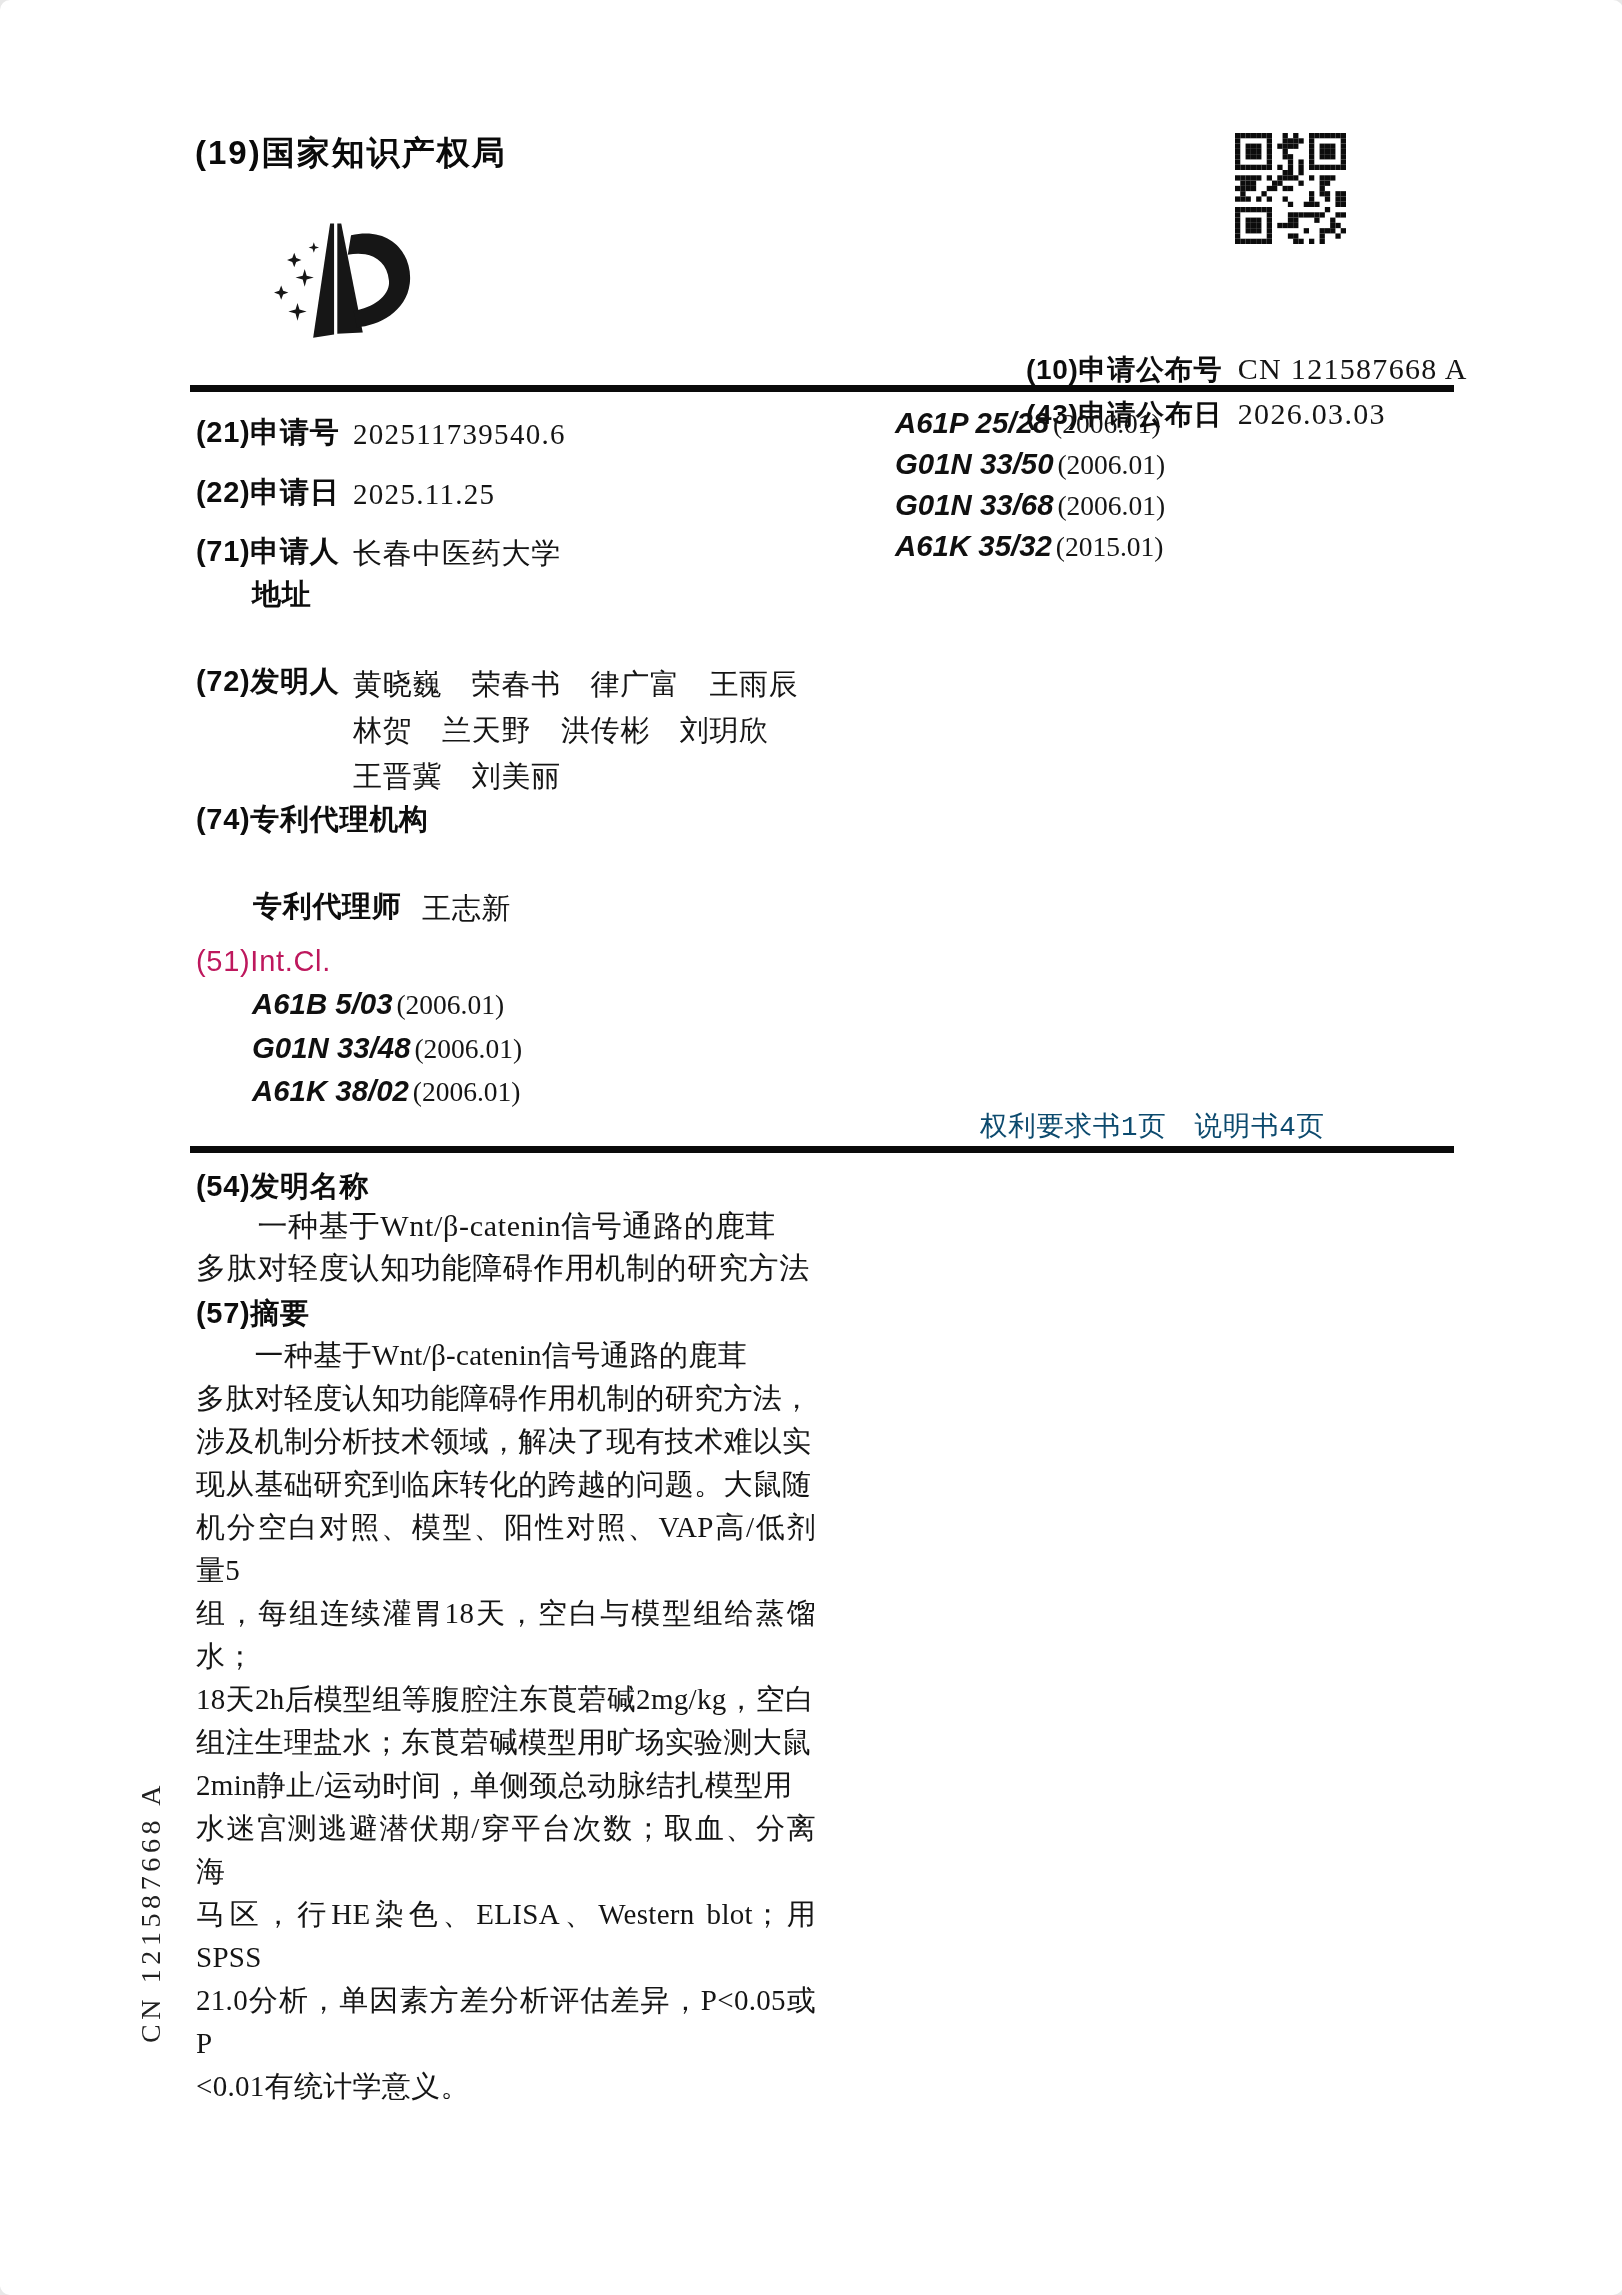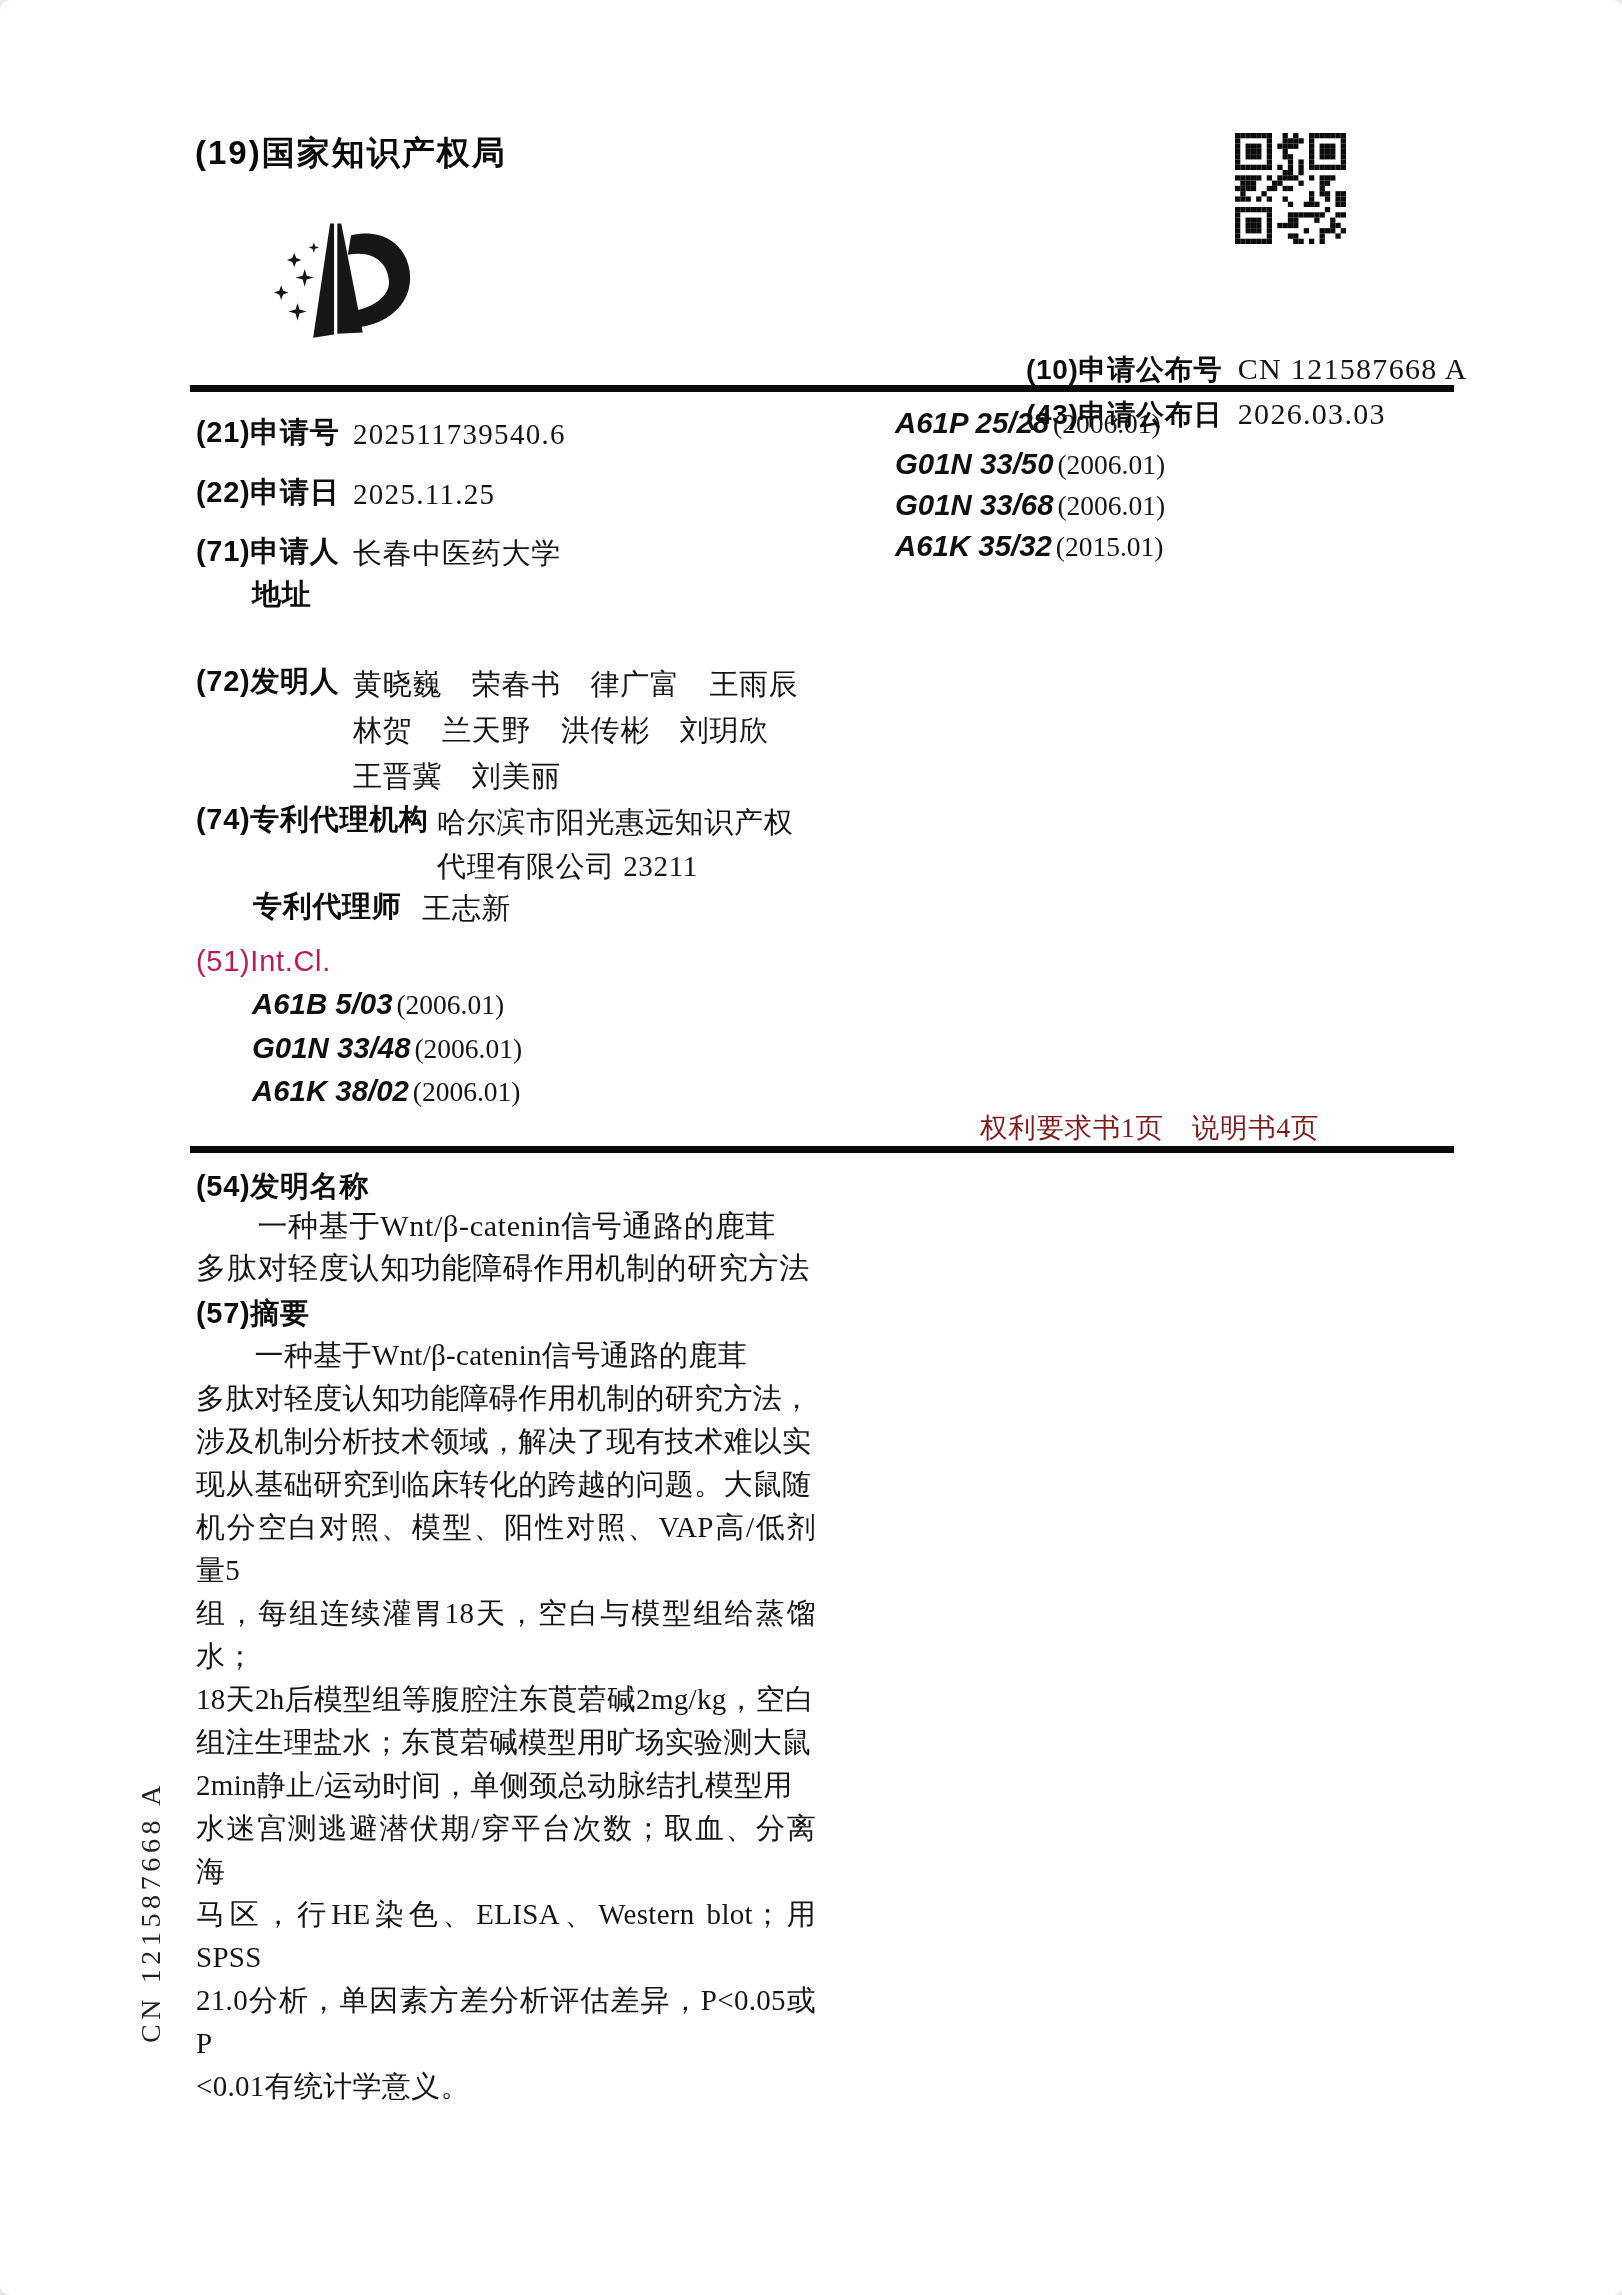--- a/index.html
+++ b/index.html
@@ -42,21 +42,21 @@
     font-style:italic;font-weight:bold;font-size:29.4px;letter-spacing:0px;color:#101010;
   }
   .ipc-ver{
     font-family:"Liberation Serif","DejaVu Serif",serif;
     font-size:27.5px;color:#151515;margin-left:3.9px;
   }
   .intcl-label{
     font-family:"Liberation Sans","DejaVu Sans",sans-serif;
     font-weight:normal;font-size:29px;color:#be185d;letter-spacing:0.7px;white-space:nowrap;
   }
-  .pages-info{font-size:27.5px;letter-spacing:0.7px;white-space:nowrap;color:#7f1d1d;}
+  .pages-info{font-size:27.5px;letter-spacing:0.7px;white-space:nowrap;color:#0c4a6e;font-family:Liberation Mono, monospace;}
   .title-block{font-size:30px;line-height:42px;width:641px;letter-spacing:0.7px;}
   .abstract-block{font-size:29px;line-height:43px;width:620px;letter-spacing:0.3px;text-align:justify;}
   .vertical-num{
     transform:rotate(-90deg);transform-origin:0 0;
     font-size:28px;letter-spacing:4.6px;white-space:nowrap;color:#222;
     font-family:"Liberation Serif","DejaVu Serif",serif;
   }
   .qr-box{line-height:0;}
   .logo-box{line-height:0;}
 </style>
@@ -310,22 +310,20 @@
   <div class="abs value" style="left:353px;top:531px">长春中医药大学</div>
 
   <div class="abs label" style="left:252px;top:577px">地址</div>
 
   <div class="abs label" style="left:196px;top:664px">(72)发明人</div>
   <div class="abs value" style="left:353px;top:661px;width:497px;line-height:46px">黄晓巍　荣春书　律广富　王雨辰
 林贺　兰天野　洪传彬　刘玥欣
 王晋冀　刘美丽</div>
 
   <div class="abs label" style="left:196px;top:802px">(74)专利代理机构</div>
-  <div class="abs value" style="left:437px;top:800px;width:419px">哈尔滨市阳光惠远知识产权
-代理有限公司 23211</div>
 
   <div class="abs label" style="left:253px;top:889px">专利代理师</div>
   <div class="abs value" style="left:422px;top:886px">王志新</div>
 
   <div class="abs intcl-label" style="left:196px;top:945px">(51)Int.Cl.</div>
 
   <div class="abs ipc-item" style="left:252px;top:987px">
     <span class="ipc-code">A61B 5/03</span><span class="ipc-ver">(2006.01)</span>
   </div>
   <div class="abs ipc-item" style="left:252px;top:1031px">

